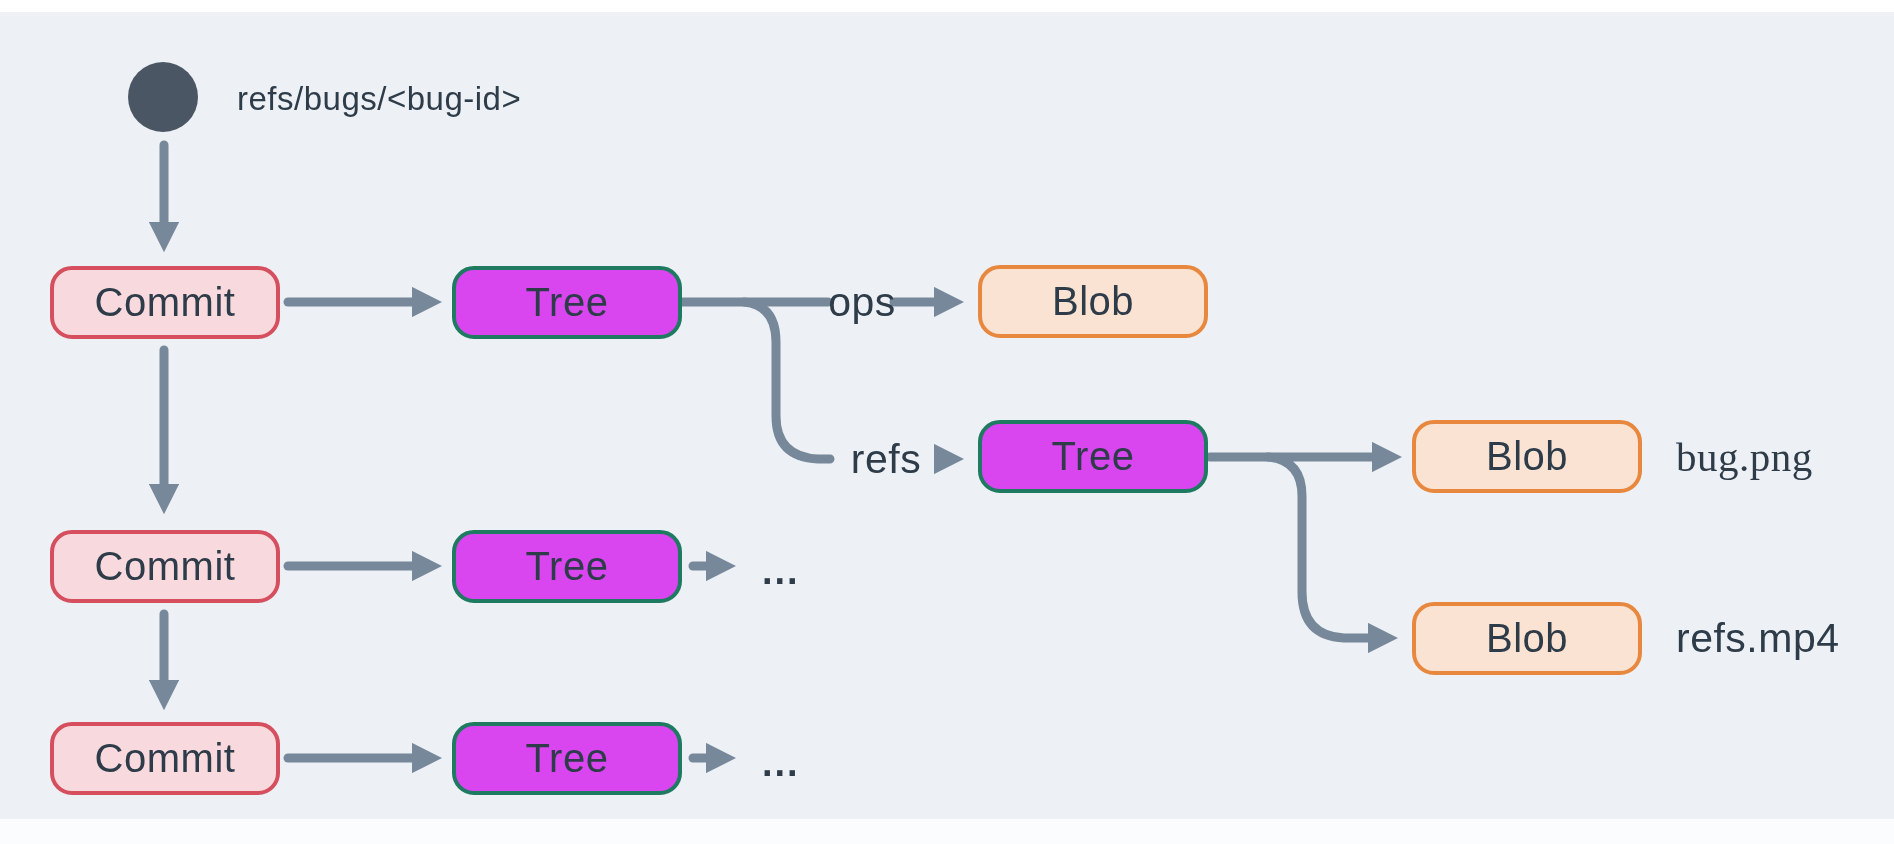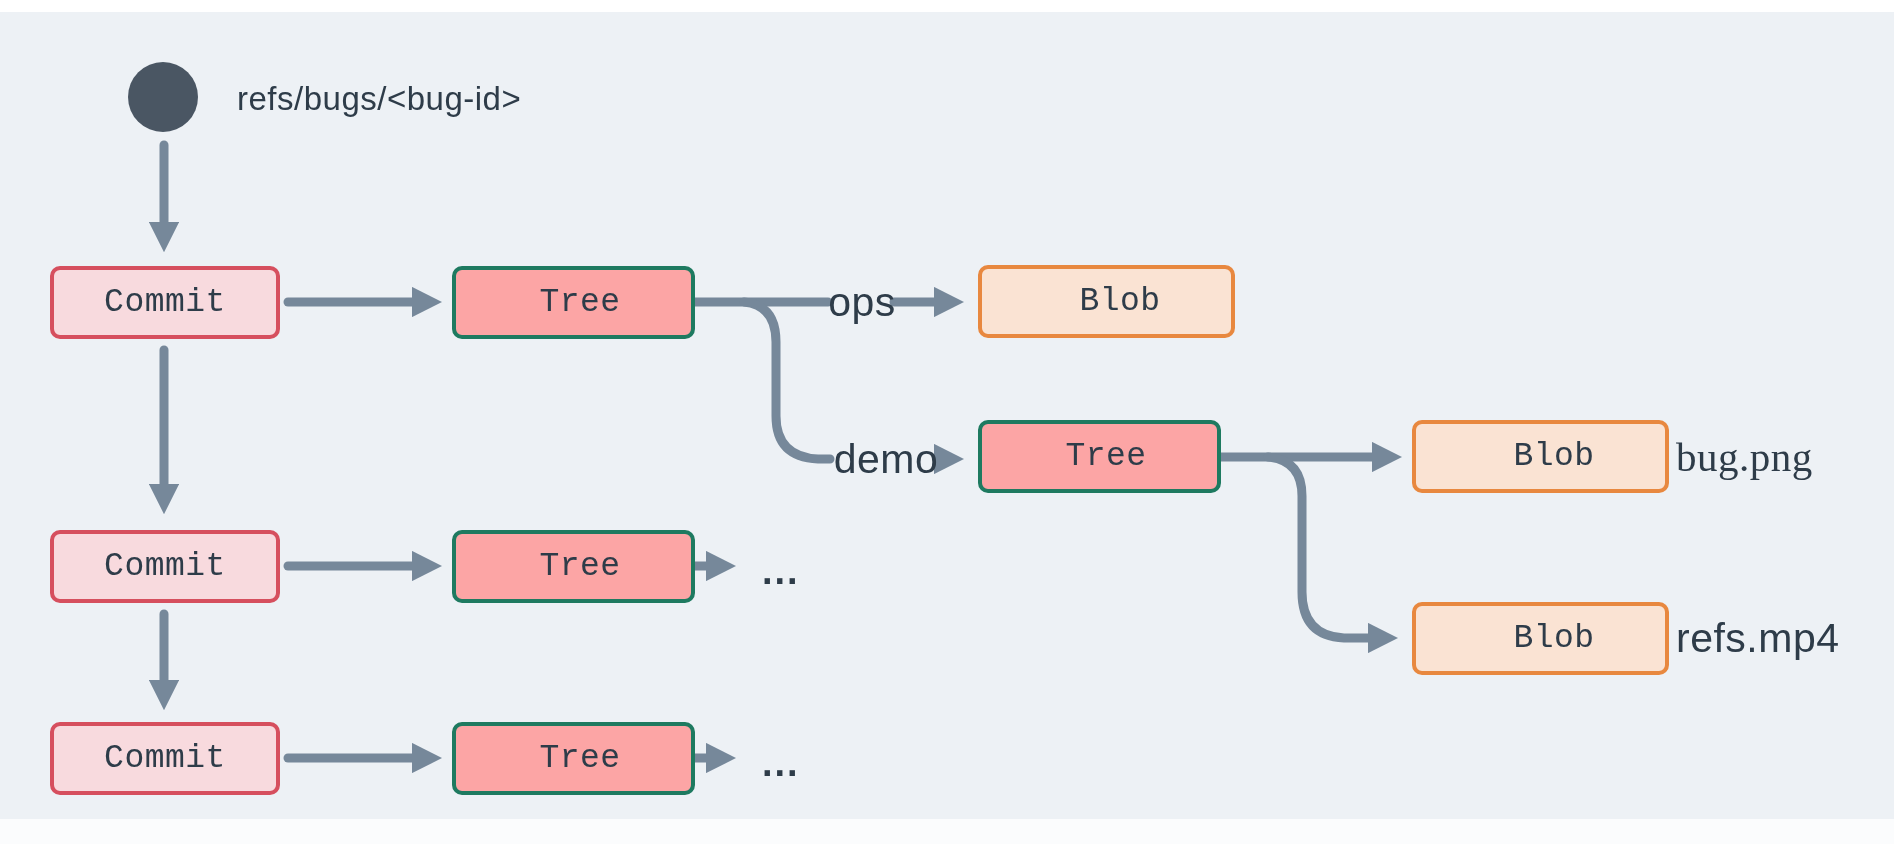--- a/index.html
+++ b/index.html
@@ -38,33 +38,32 @@
     top: 50px;
     width: 70px;
     height: 70px;
     border-radius: 50%;
     background: #4a5663;
   }
   .node {
     position: absolute;
     width: 222px;
     height: 65px;
-    border-radius: 10px;
+    border-radius: 22px;
     border: 4px solid;
     display: flex;
     align-items: center;
     justify-content: center;
-    font-size: 33px;
+    font-size: 40px;
     letter-spacing: 0.5px;
     color: #2e3c49;
-    font-family: Liberation Mono, monospace;
   }
   .node.commit { background: #f8dade; border-color: #d64f5e; }
-  .node.tree   { background: #fca5a5; border-color: #1e7a60; padding-left: 13px; }
-  .node.blob   { background: #fae3d3; border-color: #e8883f; padding-left: 27px; }
+  .node.tree   { background: #d946ef; border-color: #1e7a60; }
+  .node.blob   { background: #fae3d3; border-color: #e8883f; }
 
   .txt {
     position: absolute;
     display: flex;
     align-items: center;
     font-size: 41px;
     letter-spacing: 0.5px;
     white-space: nowrap;
     color: #2e3c49;
   }
@@ -124,21 +123,21 @@
   <div class="node blob" style="left:978px; top:253px;">Blob</div>
   <div class="node tree" style="left:978px; top:408px;">Tree</div>
   <div class="node blob" style="left:1412px;top:408px;">Blob</div>
   <div class="node blob" style="left:1412px;top:590px;">Blob</div>
   <div class="node commit" style="left:50px;  top:518px;">Commit</div>
   <div class="node tree" style="left:452px; top:518px;">Tree</div>
   <div class="node commit" style="left:50px;  top:710px;">Commit</div>
   <div class="node tree" style="left:452px; top:710px;">Tree</div>
 
   <div class="txt lbl-ops">ops</div>
-  <div class="txt lbl-media">demo</div>
+  <div class="txt lbl-media">refs</div>
   <div class="txt lbl-bug">bug.png</div>
   <div class="txt lbl-demo">refs.mp4</div>
 
   <div class="ellipsis ellipsis-1">...</div>
   <div class="ellipsis ellipsis-2">...</div>
 
   <div class="bottom-strip"></div>
 </div>
 
 </body></html>

